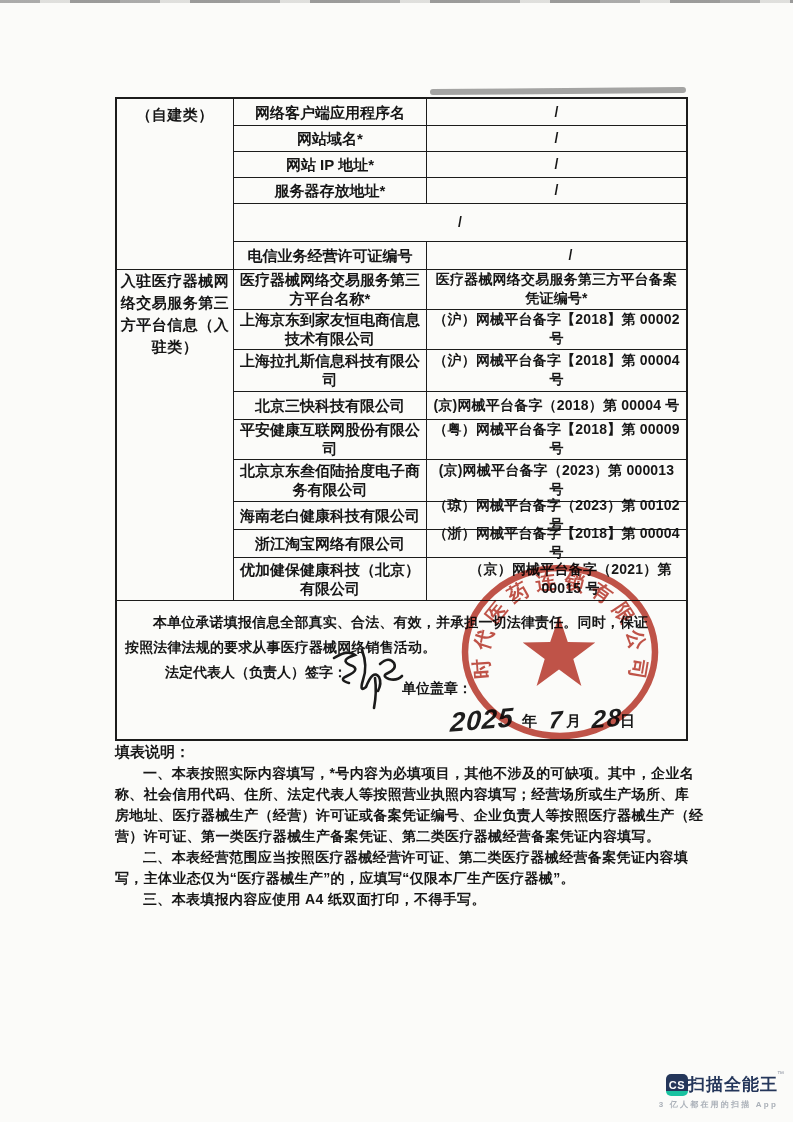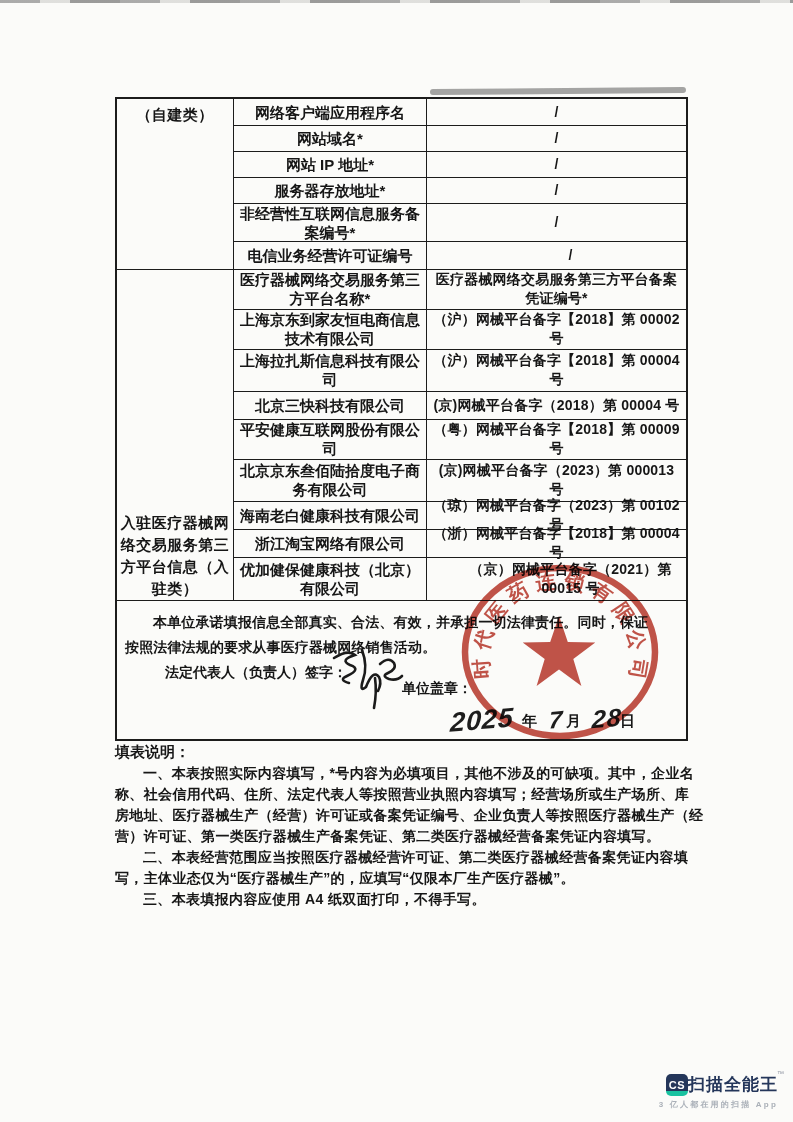--- a/index.html
+++ b/index.html
@@ -25,21 +25,21 @@
     font-weight:bold;
   }
   .sec{display:flex; width:100%;}
   .cat-cell{
     width:117px; flex:0 0 117px; box-sizing:border-box;
     border-right:1.5px solid #1c1c1c;
     display:flex; justify-content:center;
     font-size:15px; line-height:22px; text-align:center; letter-spacing:.5px;
   }
   .cat-top{align-items:flex-start; padding-top:5px;}
-  .cat-mid{align-items:flex-end; padding:0 2px;}
+  .cat-mid{align-items:flex-start; padding:0 2px;}
   .rows{flex:1 1 auto; display:flex; flex-direction:column;}
   .trow{display:flex; box-sizing:border-box; border-bottom:1.5px solid #1c1c1c;}
   .rows .trow:last-child{border-bottom:1.5px solid #1c1c1c;gap:28px;}
   .secB .rows .trow:last-child{border-bottom:none;}
   .secA .rows .trow:last-child{border-bottom:none;}
   .sec{border-bottom:1.5px solid #1c1c1c;}
   .secC{border-bottom:none;}
   .cell{
     box-sizing:border-box; display:flex; align-items:center; justify-content:center;
     text-align:center; line-height:19px;
@@ -106,21 +106,20 @@
         </div>
         <div class="trow hA3">
           <div class="cell lab">网站 IP 地址*</div>
           <div class="cell val">/</div>
         </div>
         <div class="trow hA4">
           <div class="cell lab">服务器存放地址*</div>
           <div class="cell val">/</div>
         </div>
         <div class="trow hA5">
-          <div class="cell lab">非经营性互联网信息服务备案编号*</div>
           <div class="cell val">/</div>
         </div>
         <div class="trow hA6">
           <div class="cell lab">电信业务经营许可证编号</div>
           <div class="cell val">/</div>
         </div>
       </div>
     </div>
 
     <div class="sec secB">

